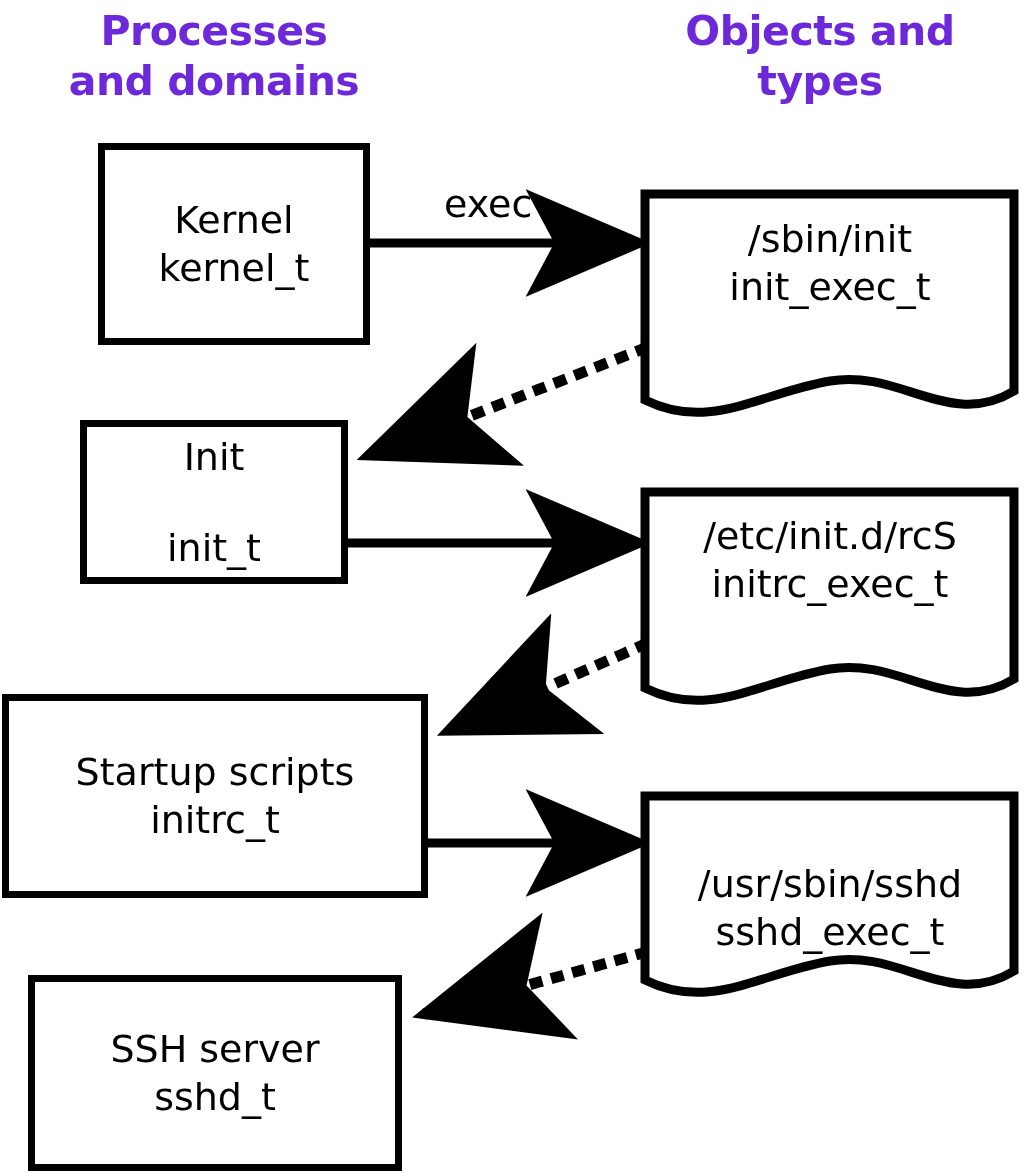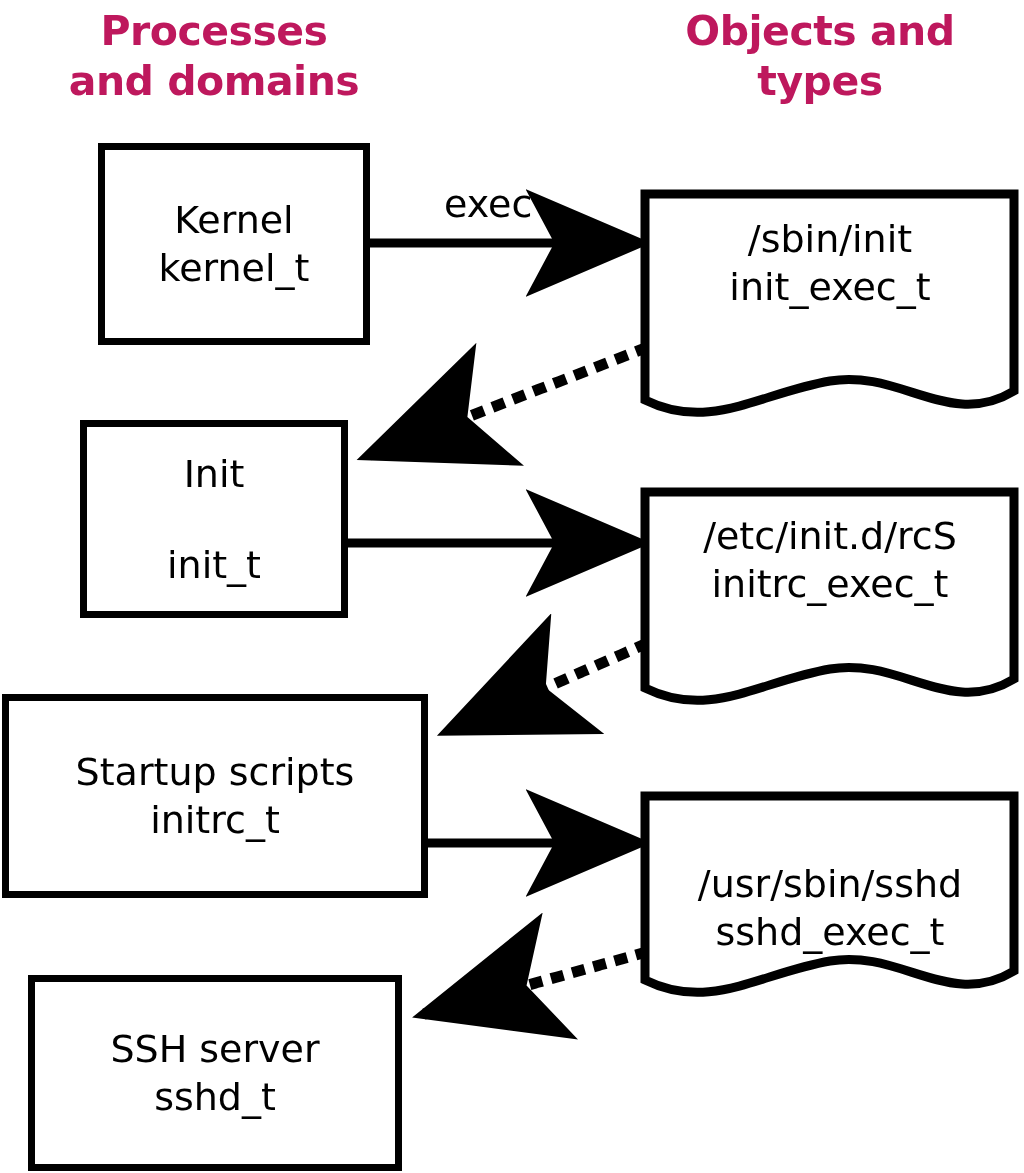--- a/index.html
+++ b/index.html
@@ -14,21 +14,21 @@
     background: #ffffff;
     overflow: hidden;
     font-family: "DejaVu Sans", sans-serif;
   }
   .col-header {
     position: absolute;
     font-family: "DejaVu Sans", sans-serif;
     font-weight: bold;
     font-size: 41px;
     line-height: 50px;
-    color: #be185d;
+    color: #6d28d9;
     text-align: center;
     white-space: pre-line;
     letter-spacing: -0.5px;
   }
   #header-left  { left: 14px;  top: 6px;  width: 400px; }
   #header-right { left: 620px; top: 6px;  width: 400px; }
 
   .proc-box {
     position: absolute;
     box-sizing: border-box;
@@ -40,21 +40,21 @@
     justify-content: center;
   }
   .proc-box .line {
     font-size: 38px;
     line-height: 48px;
     color: #000000;
     white-space: nowrap;
   }
 
   #box-kernel  { left: 78px;  top: 143px; width: 272px; height: 202px; margin-left: 20px; }
-  #box-init    { left: 80px;  top: 420px; width: 268px; height: 198px; gap: 43px; }
+  #box-init    { left: 80px;  top: 420px; width: 268px; height: 164px; gap: 43px; }
   #box-initrc  { left: 2px;   top: 694px; width: 426px; height: 204px; }
   #box-sshd    { left: 28px;  top: 975px; width: 374px; height: 196px; }
 
   .doc-shape {
     position: absolute;
     left: 0;
     top: 0;
   }
   .doc-label {
     position: absolute;

